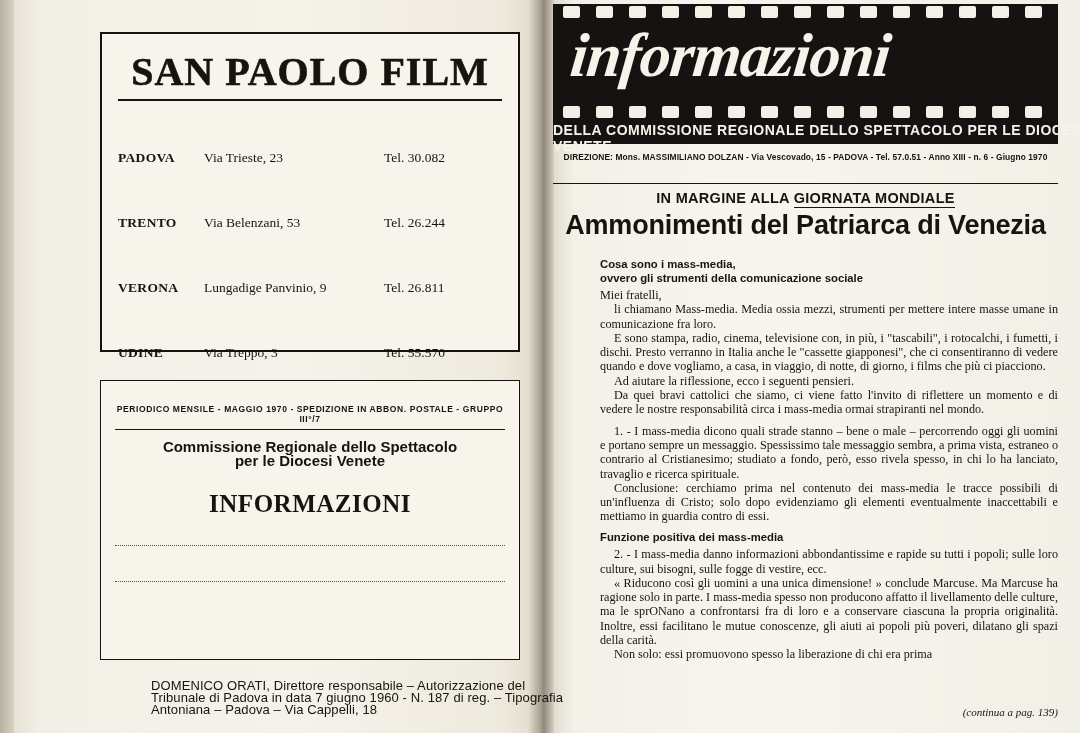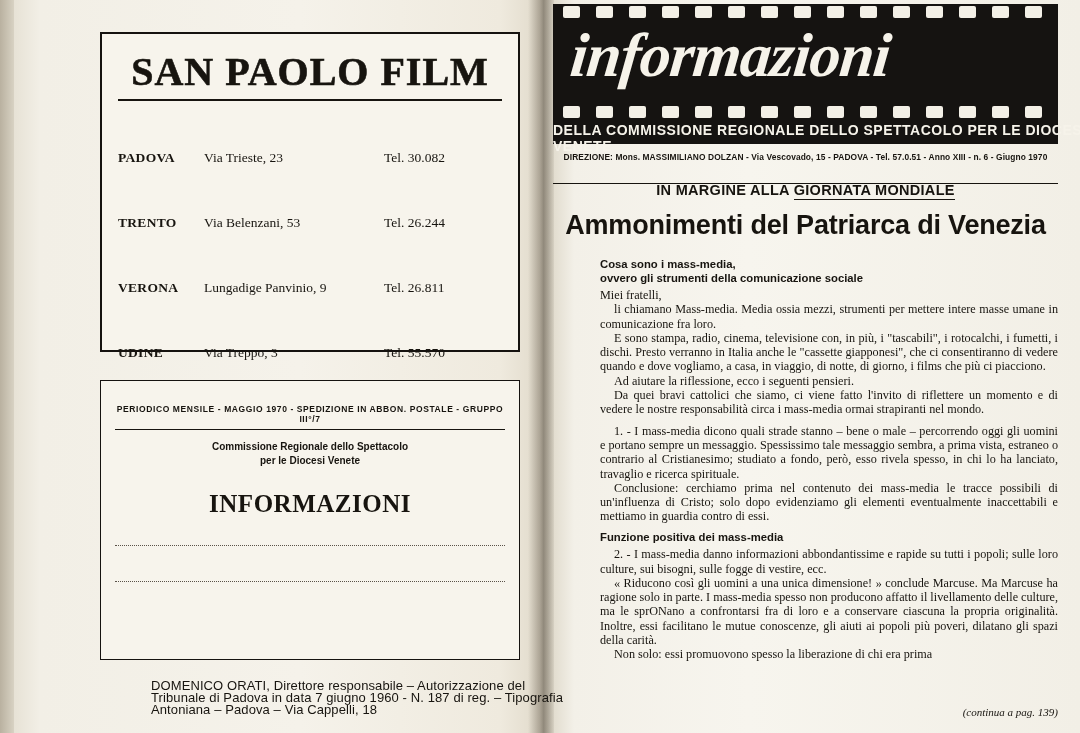--- a/index.html
+++ b/index.html
@@ -119,21 +119,21 @@
     font-size: 8.5px;
     font-weight: bold;
     letter-spacing: 0.6px;
     text-align: center;
     color: #17140f;
     border-bottom: 1px solid #17140f;
     padding-bottom: 5px;
   }
   .info-sub {
     font-family: "Liberation Sans", sans-serif;
-    font-size: 10px;
+    font-size: 15px;
     font-weight: bold;
     text-align: center;
     margin-top: 10px;
     line-height: 14px;
     color: #17140f;
   }
   .info-title {
     text-align: center;
     font-size: 25px;
     font-weight: bold;
@@ -209,21 +209,21 @@
     font-family: "Liberation Sans", sans-serif;
     font-size: 8.4px;
     font-weight: bold;
     letter-spacing: 0.1px;
     color: #17140f;
     border-bottom: 1.5px solid #17140f;
     padding-bottom: 21px;
   }
   .kicker {
     position: absolute;
-    left: 553px; top: 182px;
+    left: 553px; top: 190px;
     width: 505px;
     text-align: center;
     font-family: "Liberation Sans", sans-serif;
     font-size: 14.5px;
     font-weight: bold;
     letter-spacing: 0.3px;
     color: #17140f;
   }
   .kicker .u { border-bottom: 1px solid #17140f; padding-bottom: 1px; }
   .headline {

